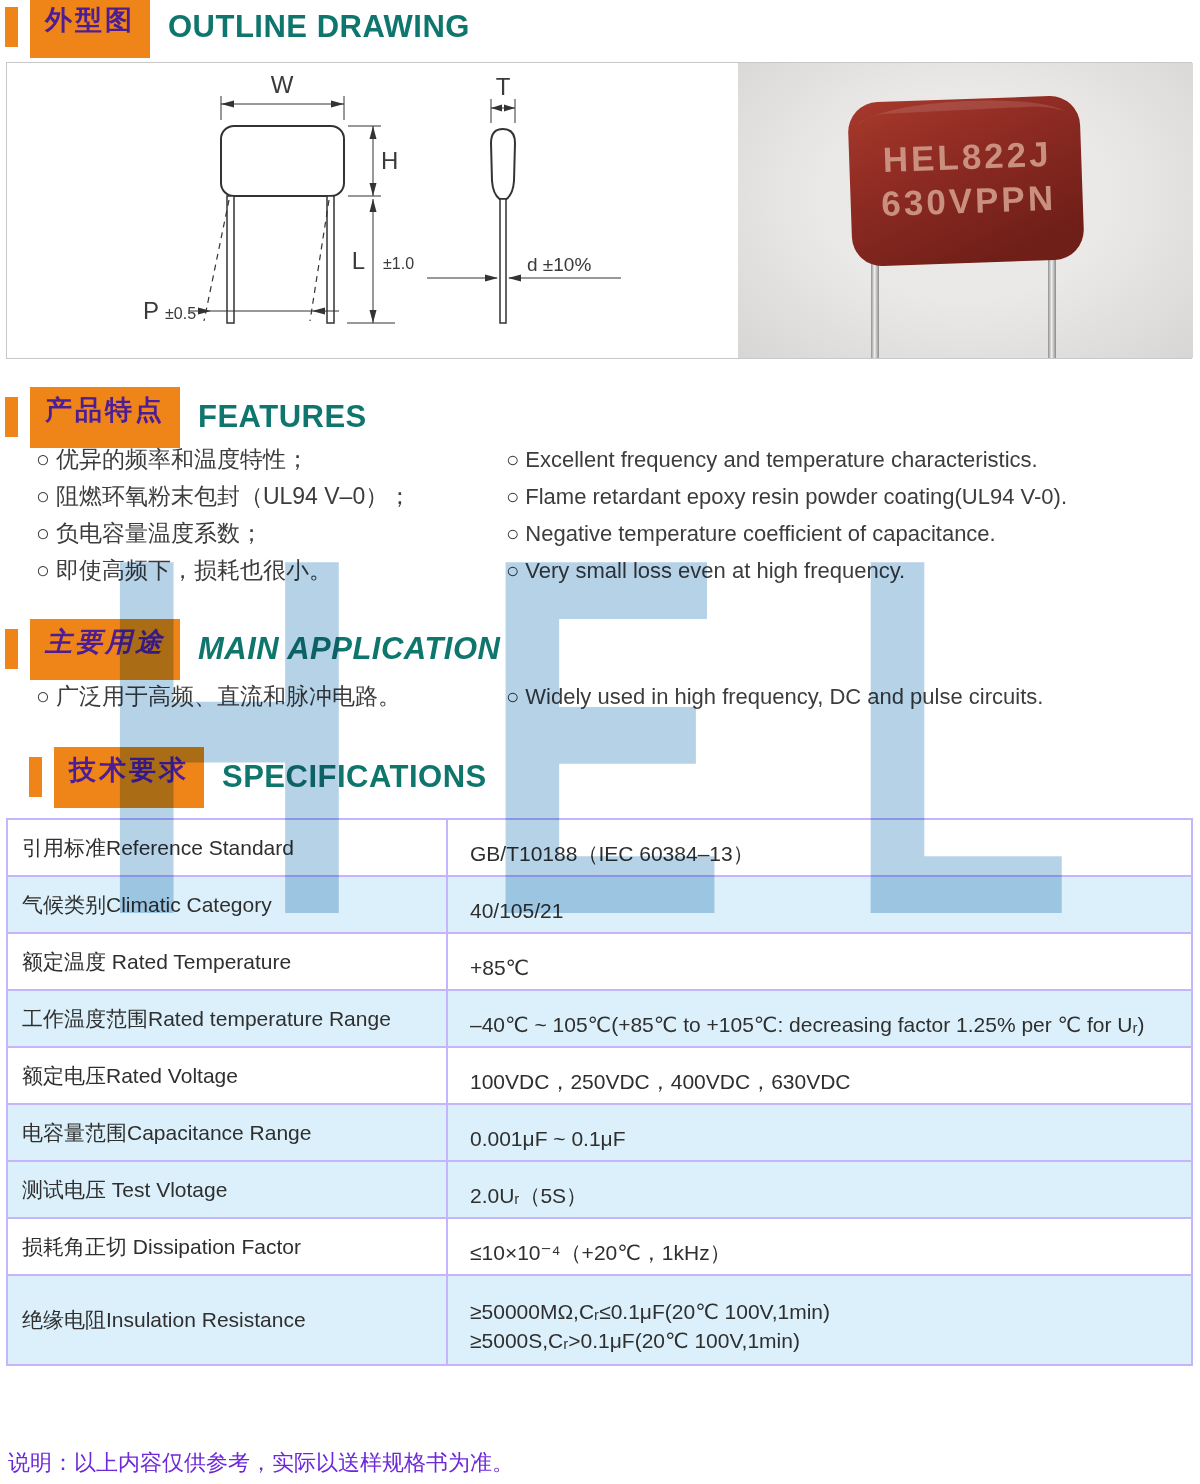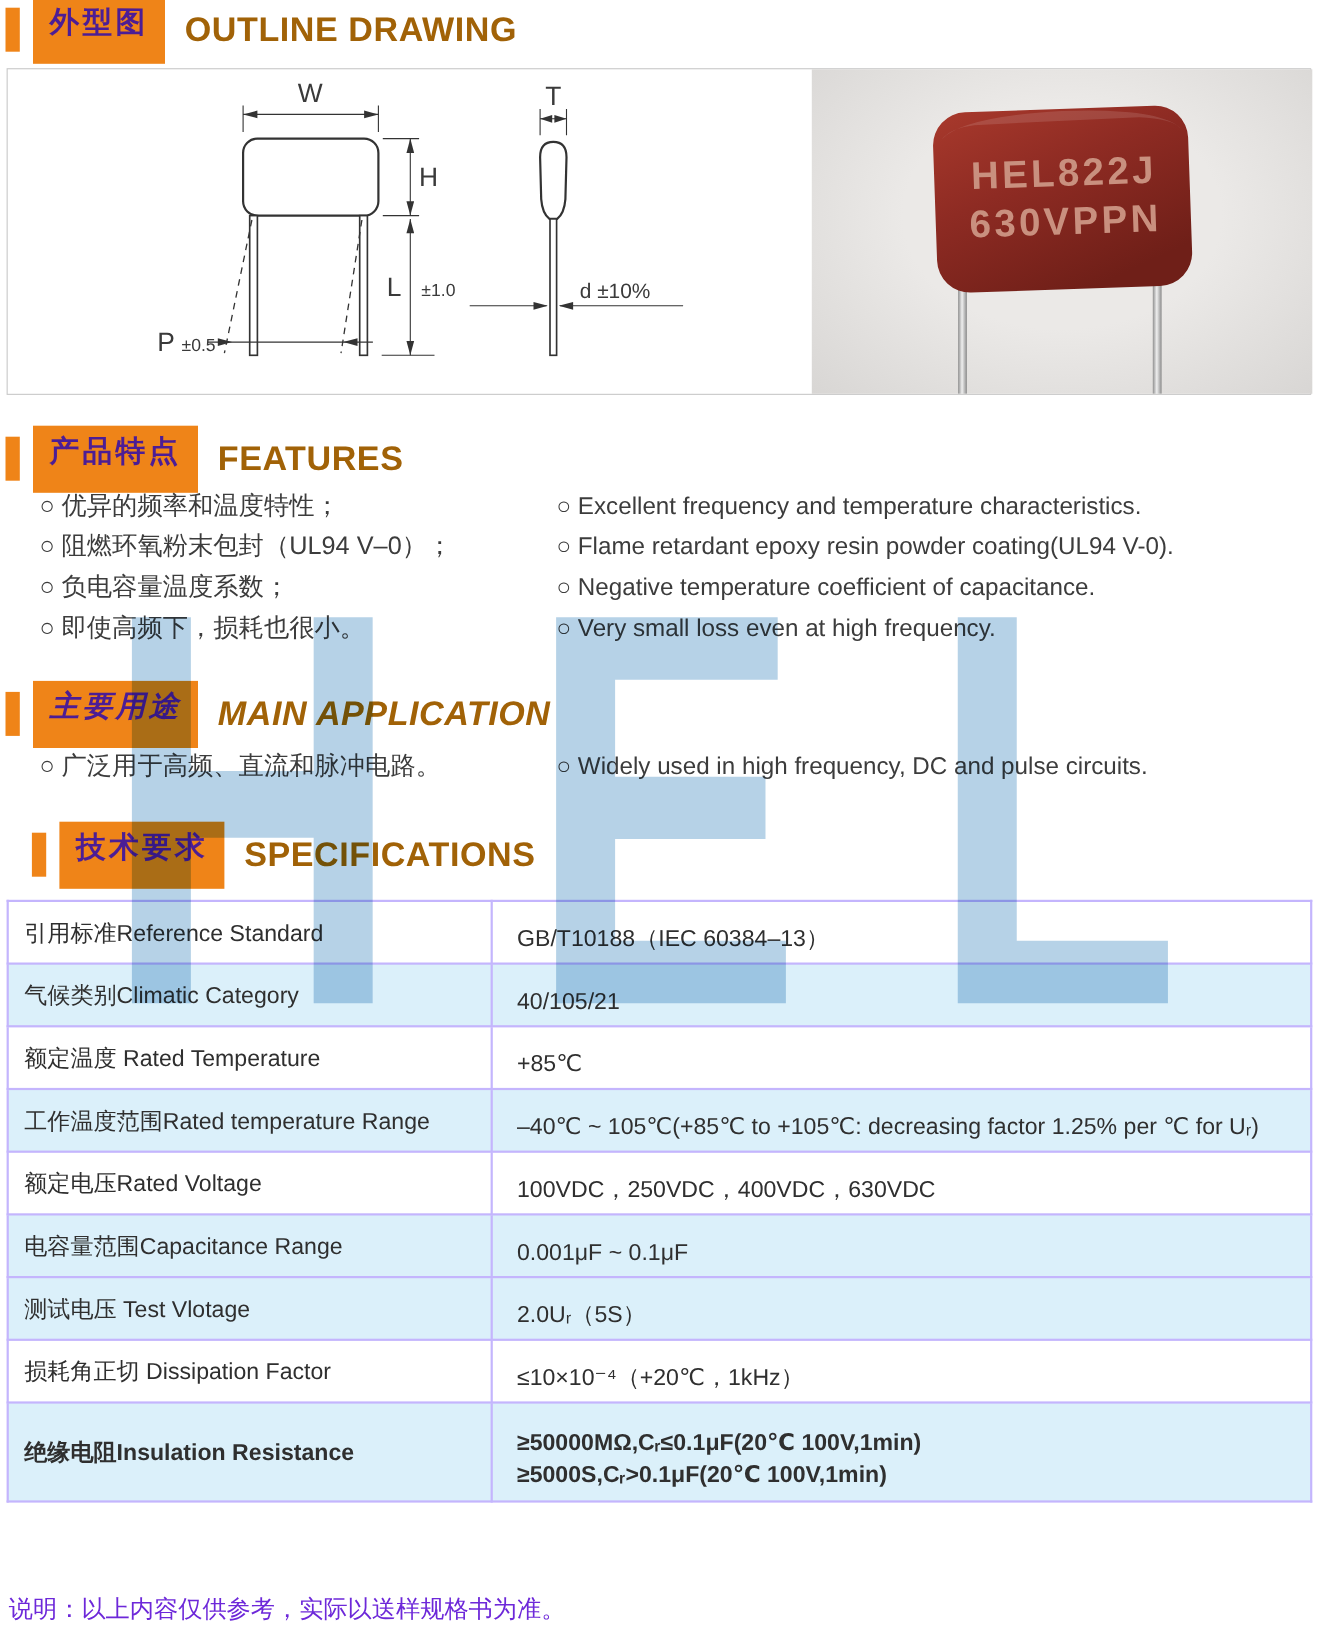--- a/index.html
+++ b/index.html
@@ -17,21 +17,21 @@
     mix-blend-mode:multiply;pointer-events:none;white-space:nowrap;
   }
   
   .sec-header{position:absolute;left:0;display:flex;align-items:center;height:42px;}
   .sec-bar{width:13px;height:40px;background:#ef8418;margin-left:5px;}
   .sec-badge{
     margin-left:12px;background:#ef8418;color:#4c1d95;font-weight:bold;
     font-size:27px;letter-spacing:3px;padding:5px 15px 20px 15px;white-space:nowrap;
   }
   .sec-en{
-    margin-left:18px;color:#a16207;font-weight:bold;font-size:31px;
+    margin-left:18px;color:#0f766e;font-weight:bold;font-size:31px;
     letter-spacing:0.5px;white-space:nowrap;
   }
   
   .drawing-box{
     position:absolute;left:6px;top:62px;width:1186px;height:297px;
     border:1px solid #c8c8c8;display:flex;background:#fff;box-sizing:border-box;
   }
   .drawing-area{width:731px;height:295px;}
   .photo-area{
     width:455px;height:295px;
@@ -46,21 +46,21 @@
   
   .spec-table{
     position:absolute;left:6px;top:818px;width:1187px;
     border-collapse:collapse;table-layout:fixed;font-size:21px;color:#2f2f2f;
   }
   .spec-table td{border:2px solid #c4b5fd;vertical-align:middle;}
   .spec-table td.lbl{width:424px;padding:0 0 0 14px;}
   .spec-table td.val{padding:12px 0 0 22px;white-space:pre-line;line-height:1.4;}
   .spec-table tr{height:57px;background:transparent;}
   .spec-table tr.alt{background:rgba(215,238,250,0.9);}
-  .spec-table tr.tall{height:90px;font-weight:bold;}
+  .spec-table tr.tall{height:90px;}
   
   .note{position:absolute;left:8px;top:1448px;font-size:22px;color:#6d28d9;}
 </style>
 </head>
 <body>
 
 <div class="page">
 
   <div class="watermark">HEL</div>
 

